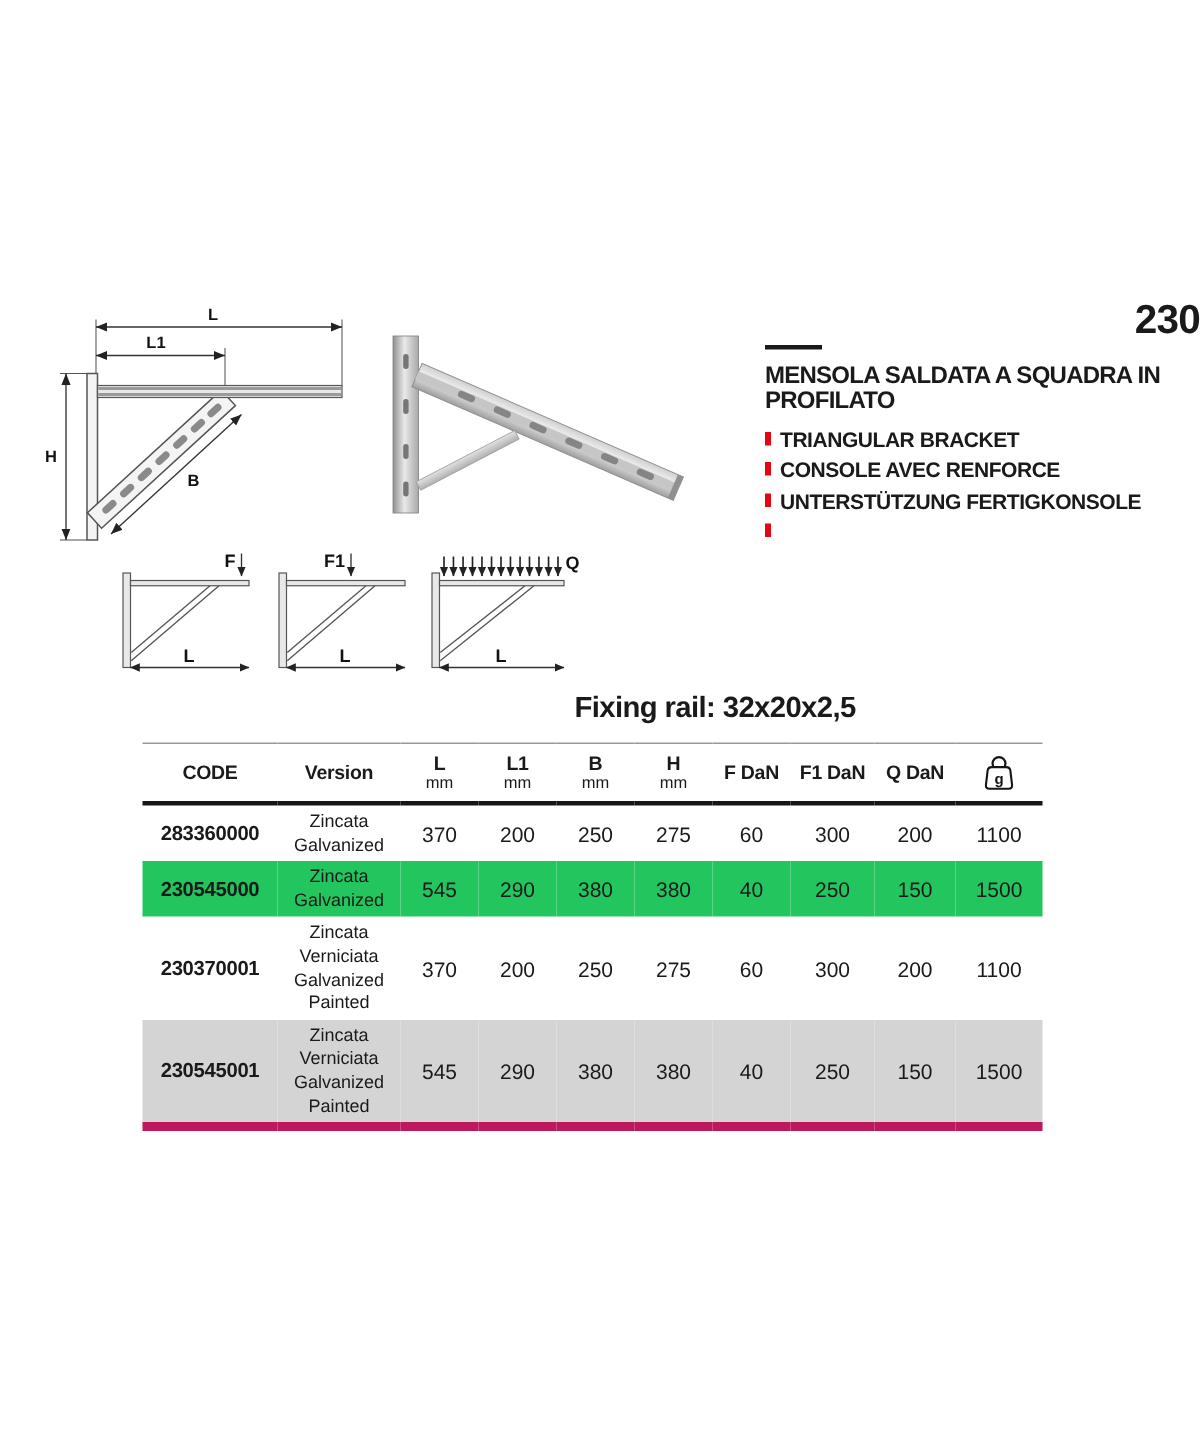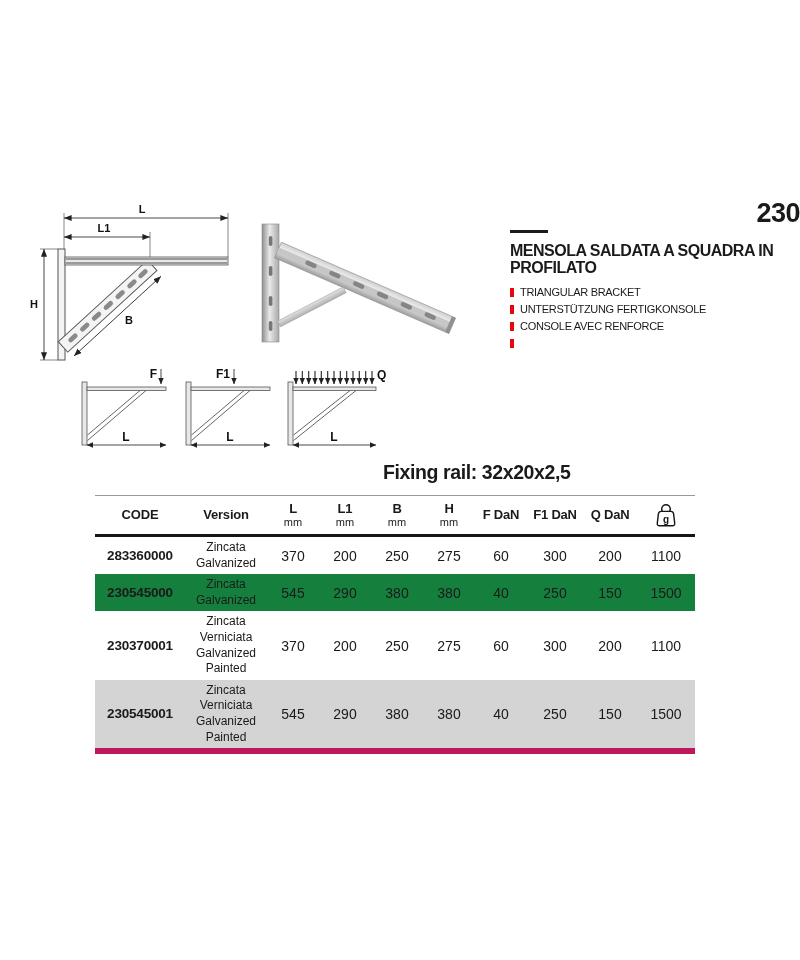--- a/index.html
+++ b/index.html
@@ -20,21 +20,21 @@
   .forcetext { font:bold 12px "Liberation Sans",sans-serif; fill:#111; }
   
   .info { position:absolute; left:510px; top:200px; width:290px; }
   .code-big { font-size:27px; font-weight:bold; line-height:1; letter-spacing:-0.5px; margin:0;text-align:right; }
   .code-rule { width:38px; height:2.5px; background:#1a1a1a; margin-top:3px; }
   .prod-title { font-size:16px; font-weight:bold; line-height:1.08; letter-spacing:-0.5px;
                 margin:9px 0 0 0; white-space:pre-line; }
   .bullets { list-style:none; margin:10px 0 0 0; padding:0; }
   .bullets li { display:flex; align-items:flex-start; margin-bottom:5px; }
   .bullet-sq { flex:0 0 auto; width:4px; height:9px; background:#e30613; margin:2px 6px 0 0; }
-  .bullet-tx { font-size:11px; font-weight:normal; letter-spacing:-0.3px; line-height:1.1; }
+  .bullet-tx { font-size:14px; font-weight:bold; letter-spacing:-0.3px; line-height:1.1; }
   
   .ld1 { position:absolute; left:78px;  top:366px; }
   .ld2 { position:absolute; left:182px; top:366px; }
   .ld3 { position:absolute; left:284px; top:366px; }
   
   .fixing-rail { position:absolute; left:383px; top:461px; font-size:19.5px; font-weight:bold;
                  letter-spacing:-0.4px; }
   
   .spec-table { position:absolute; left:95px; top:495px; width:600px;
                 border-collapse:collapse; table-layout:fixed; }
@@ -154,25 +154,25 @@
     <div class="code-rule"></div>
     <h2 class="prod-title">MENSOLA SALDATA A SQUADRA IN
 PROFILATO</h2>
     <ul class="bullets">
       <li>
         <span class="bullet-sq" style="background: rgb(227, 6, 19);"></span>
         <span class="bullet-tx">TRIANGULAR BRACKET</span>
       </li>
       <li>
         <span class="bullet-sq" style="background: rgb(227, 6, 19);"></span>
-        <span class="bullet-tx">UNTERSTÜTZUNG FERTIGKONSOLE</span>
+        <span class="bullet-tx">CONSOLE AVEC RENFORCE</span>
       </li>
       <li>
         <span class="bullet-sq" style="background: rgb(227, 6, 19);"></span>
-        <span class="bullet-tx">CONSOLE AVEC RENFORCE</span>
+        <span class="bullet-tx">UNTERSTÜTZUNG FERTIGKONSOLE</span>
       </li>
       <li>
         <span class="bullet-sq" style="background: rgb(227, 6, 19);"></span>
       </li>
     </ul>
   </div>
 
   <svg class="ld1" width="92" height="84" viewBox="0 0 92 84">
     <defs>
       <marker id="mb1" viewBox="0 0 8 8" refX="6.2" refY="4" markerWidth="8" markerHeight="8" orient="auto-start-reverse" markerUnits="userSpaceOnUse">
@@ -299,21 +299,21 @@
 Galvanized</td>
           <td class="c-l">370</td>
           <td class="c-l1">200</td>
           <td class="c-b">250</td>
           <td class="c-h">275</td>
           <td class="c-f">60</td>
           <td class="c-f1">300</td>
           <td class="c-q">200</td>
           <td class="c-weight">1100</td>
         </tr>
-        <tr style="background: #15803d;">
+        <tr style="background: #22c55e;">
           <td class="c-code">230545000</td>
           <td class="c-version">Zincata
 Galvanized</td>
           <td class="c-l">545</td>
           <td class="c-l1">290</td>
           <td class="c-b">380</td>
           <td class="c-h">380</td>
           <td class="c-f">40</td>
           <td class="c-f1">250</td>
           <td class="c-q">150</td>

